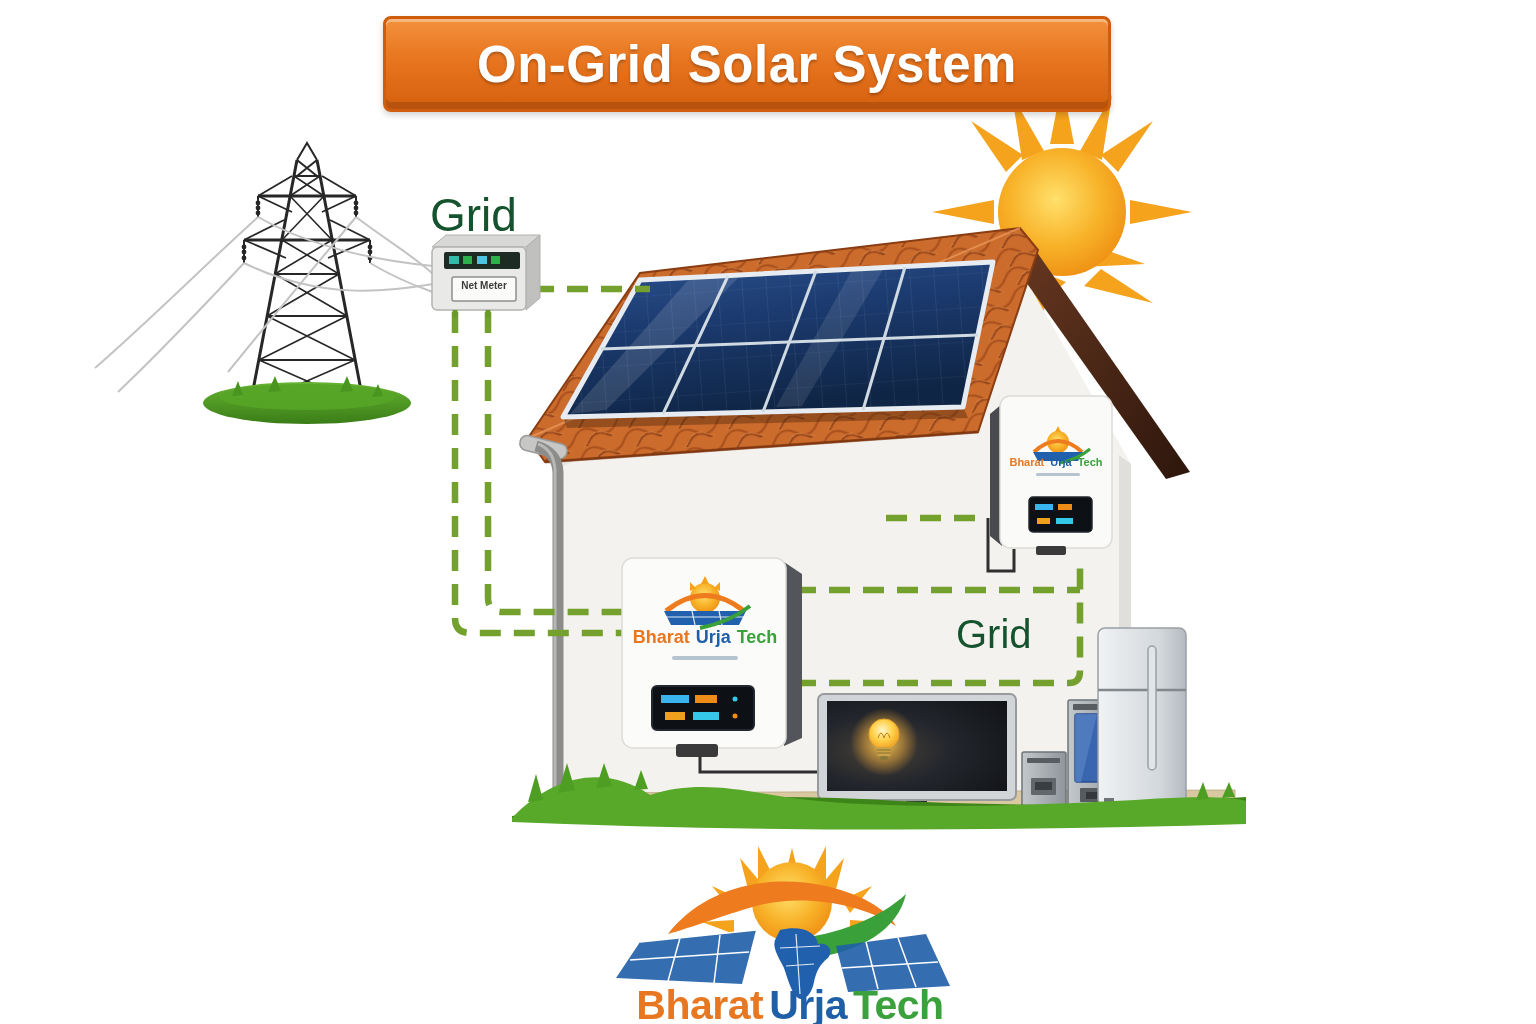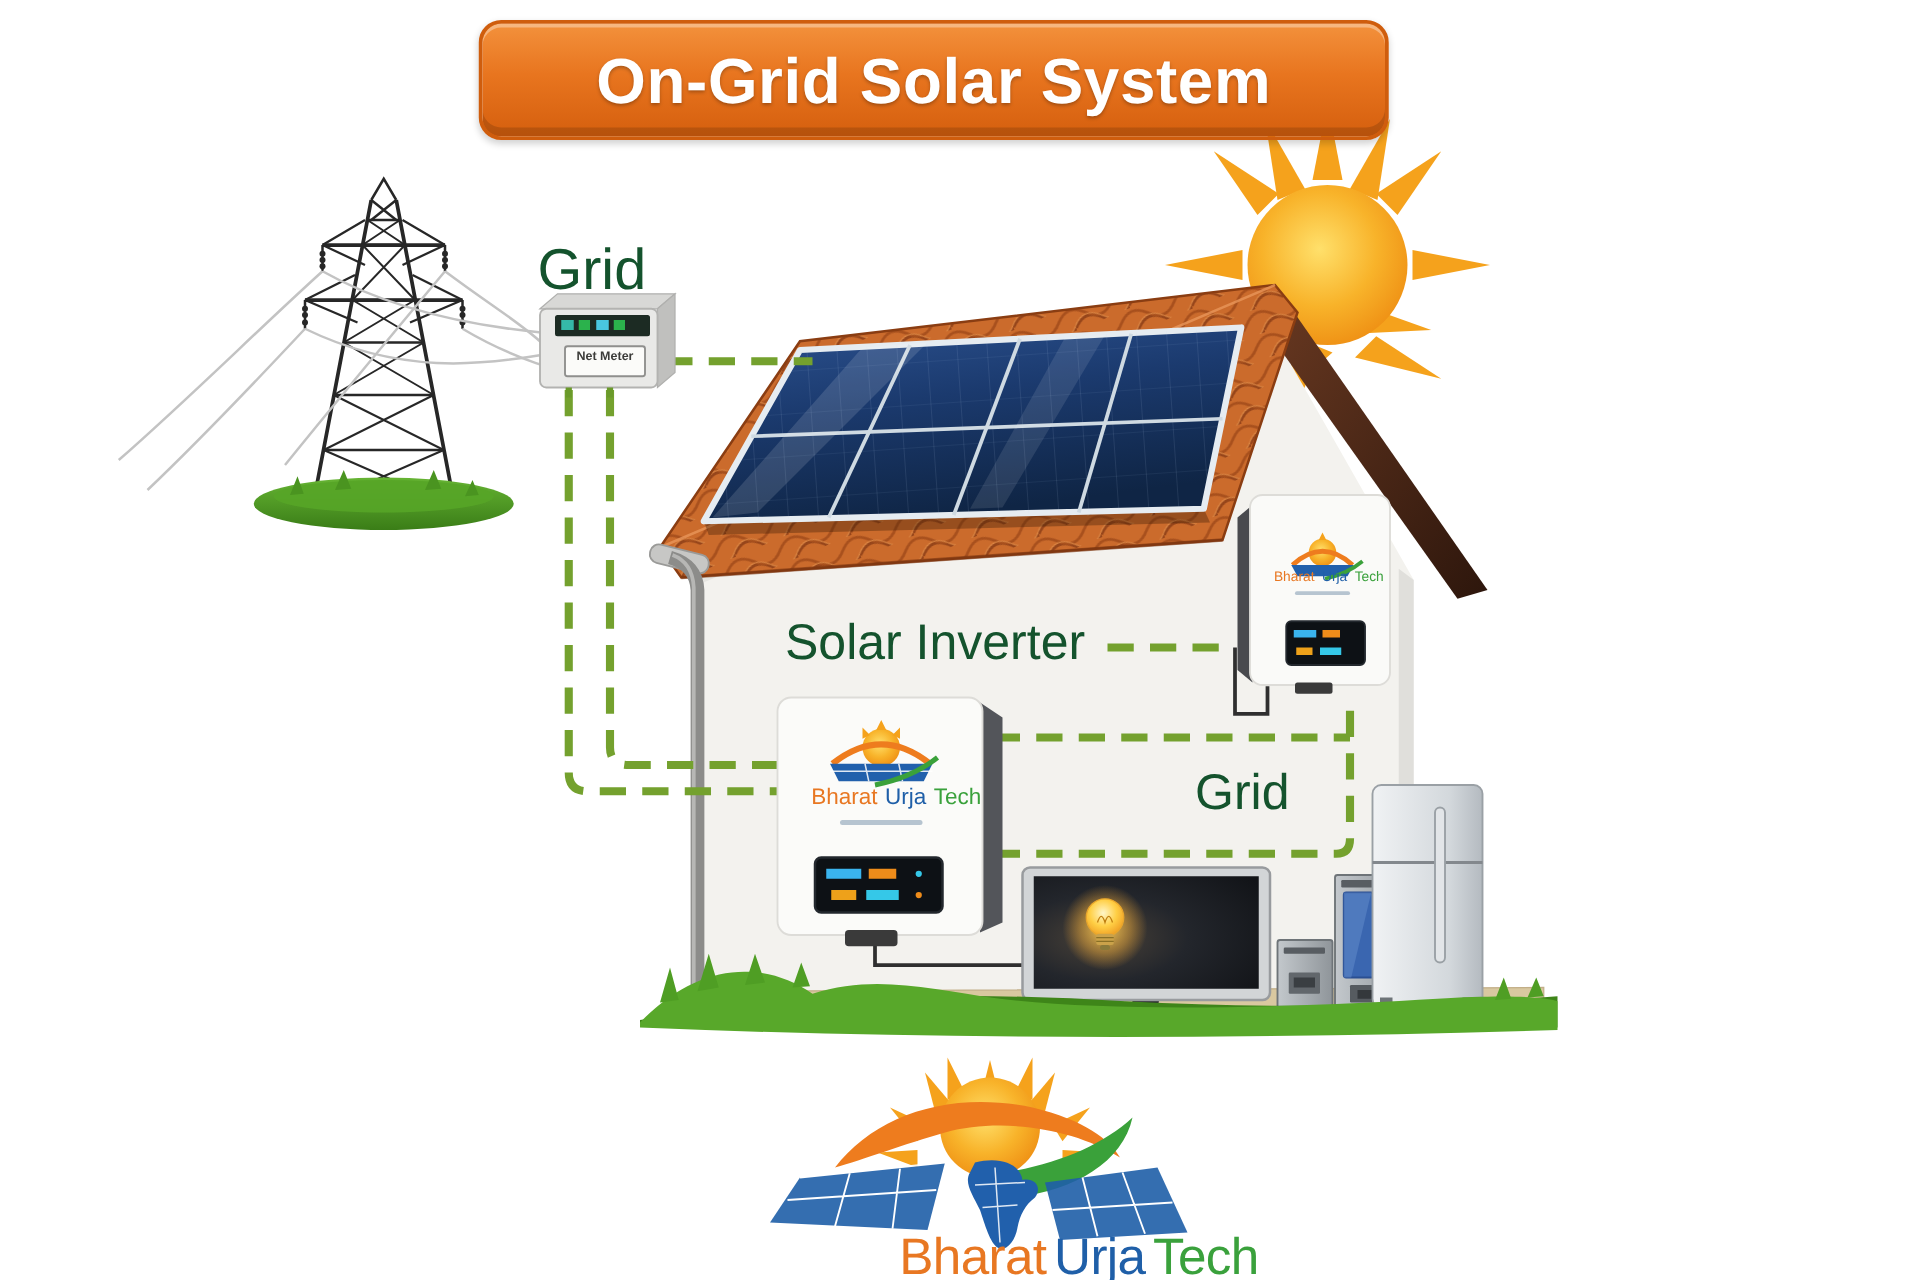--- a/index.html
+++ b/index.html
@@ -3,35 +3,35 @@
 <meta charset="utf-8">
 <style>
   html,body{margin:0;padding:0;background:#ffffff;}
   .stage{position:relative;width:1536px;height:1024px;background:#ffffff;overflow:hidden;
          font-family:"Liberation Sans",sans-serif;}
   .stage svg{position:absolute;left:0;top:0;}
 
   
   .banner{position:absolute;left:383px;top:16px;width:722px;height:90px;
           background:linear-gradient(180deg,#f3913c 0%,#e8751f 45%,#d55f0e 100%);
-          border:3px solid #cf5d0d;border-radius:18px;
+          border:3px solid #cf5d0d;border-radius:8px;
           box-shadow:inset 0 3px 0 rgba(255,255,255,.35), inset 0 -7px 0 rgba(0,0,0,.14), 0 3px 6px rgba(0,0,0,.18);
           display:flex;align-items:center;justify-content:center;}
   .banner-text{color:#ffffff;font-size:51px;font-weight:700;letter-spacing:.5px;
                text-shadow:0 2px 3px rgba(0,0,0,.28);}
 
   .lbl{position:absolute;font-weight:400;color:#14532d;line-height:1;}
   .lbl-grid-top{left:430px;top:192px;font-size:46px;}
   .lbl-solar-inverter{left:628px;top:494px;font-size:40px;}
   .lbl-grid-house{left:956px;top:614px;font-size:40px;}
 
   .netmeter-label{position:absolute;left:450px;top:280px;width:68px;text-align:center;
                   font-size:10px;font-weight:700;color:#3c3c3a;}
 
-  .brand{position:absolute;text-align:right;font-weight:400;white-space:nowrap;}
+  .brand{position:absolute;text-align:center;font-weight:700;white-space:nowrap;}
   .brand-main{left:622px;top:627px;width:166px;font-size:18px;letter-spacing:0;}
   .brand-small{left:1002px;top:456px;width:108px;font-size:11px;}
   .brand-footer{left:570px;top:982px;width:440px;font-size:41px;letter-spacing:-.5px;}
   .w1{color:#e87722;} .w2{color:#1f5fa8;} .w3{color:#3aa13c;}
   .brand span{margin:0 3px;}
 
   .tagline-bar{position:absolute;background:#a9bac9;border-radius:2px;opacity:.85;}
   .tagline-main{left:672px;top:656px;width:66px;height:4px;}
   .tagline-small{left:1036px;top:473px;width:44px;height:3px;}
 </style>
@@ -326,21 +326,20 @@
     <path d="M780 930 C800 925 816 931 818 944 C828 942 834 950 828 958 C820 964 816 972 814 982 C812 994 804 1002 798 998 C792 994 788 980 784 968 C778 956 771 946 776 938 Z" fill="#2160ac"></path>
     <path d="M780 948 L820 946 M786 966 L814 964 M796 934 L800 994" stroke="#ffffff" stroke-width="1.2" opacity=".85" fill="none"></path>
   </g>
 </svg>
 
 <div class="banner">
   <div class="banner-text">On-Grid Solar System</div>
 </div>
 
 <div class="lbl lbl-grid-top">Grid</div>
-<div class="lbl lbl-solar-inverter">Solar Inverter</div>
 <div class="lbl lbl-grid-house">Grid</div>
 
 <div class="netmeter-label">Net Meter</div>
 
 <div class="brand brand-main"><span class="w1">Bharat</span><span class="w2">Urja</span><span class="w3">Tech</span></div>
 <div class="tagline-bar tagline-main"></div>
 
 <div class="brand brand-small"><span class="w1">Bharat</span><span class="w2">Urja</span><span class="w3">Tech</span></div>
 <div class="tagline-bar tagline-small"></div>
 

